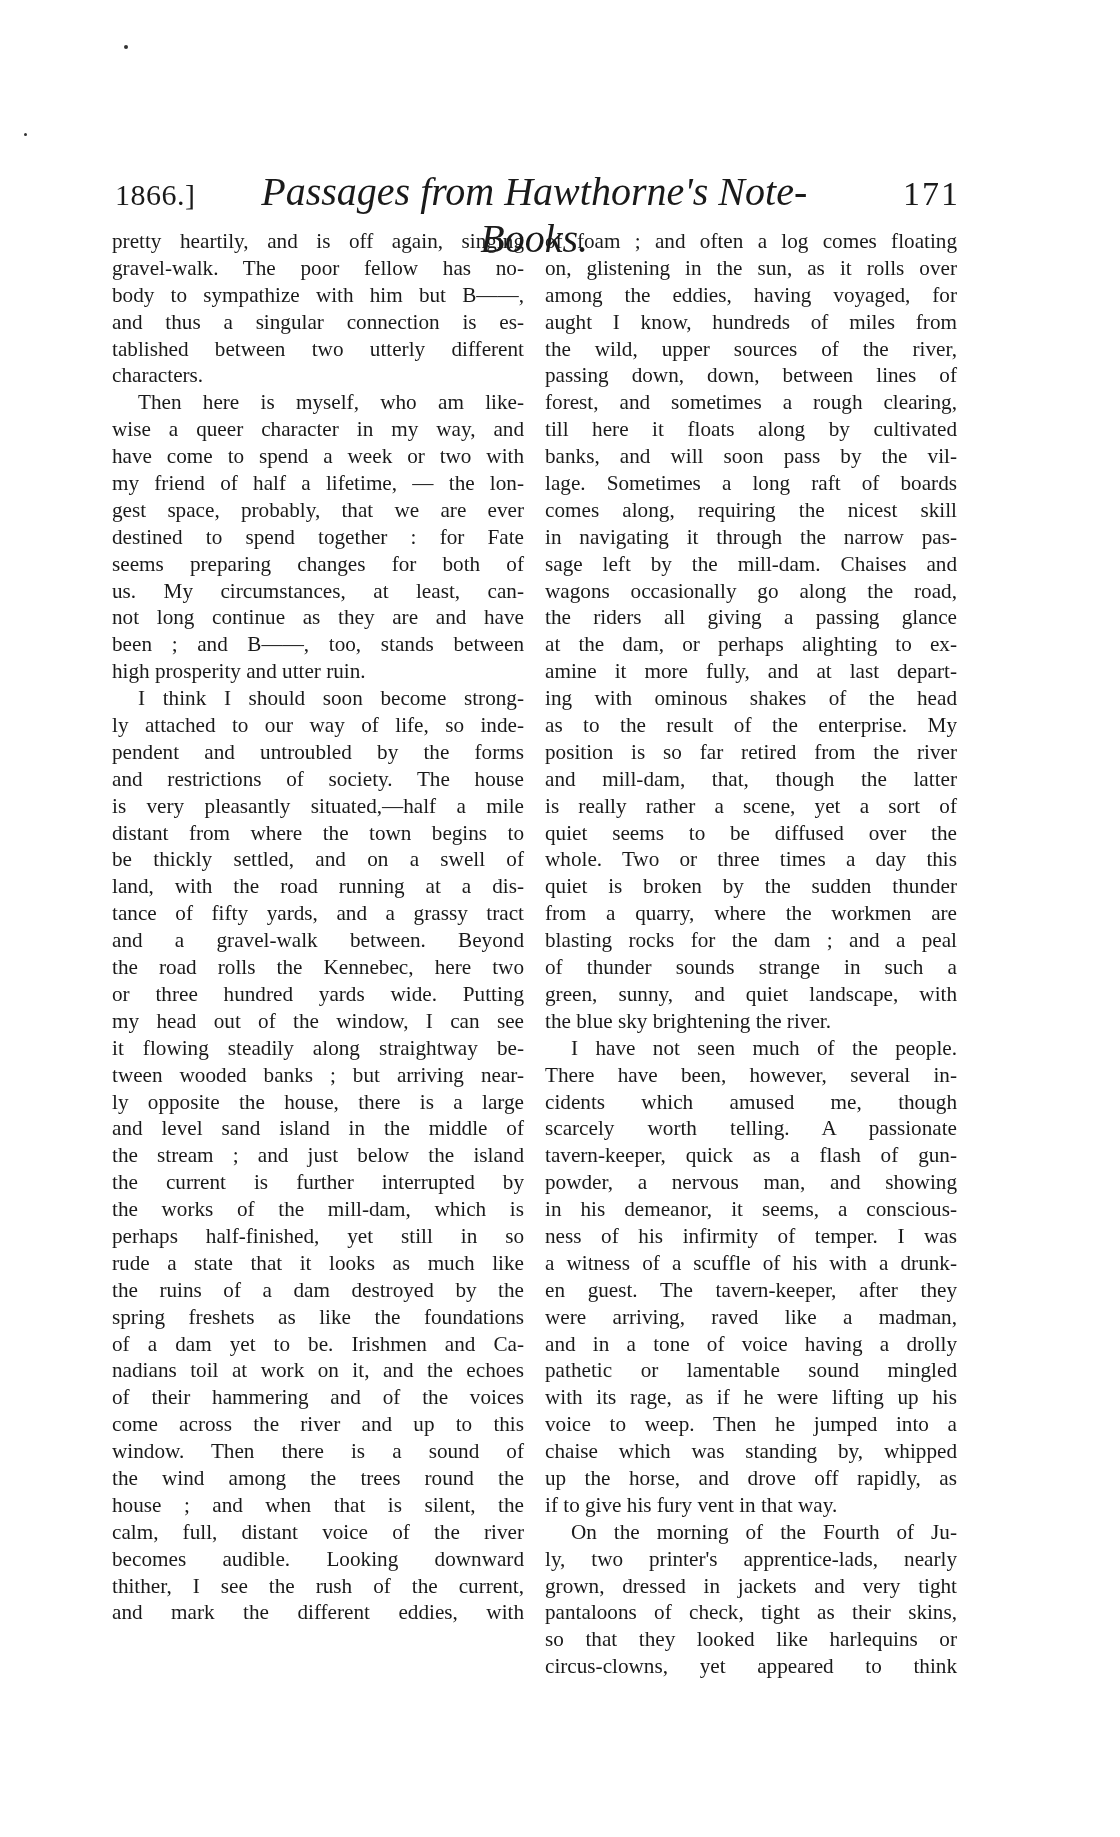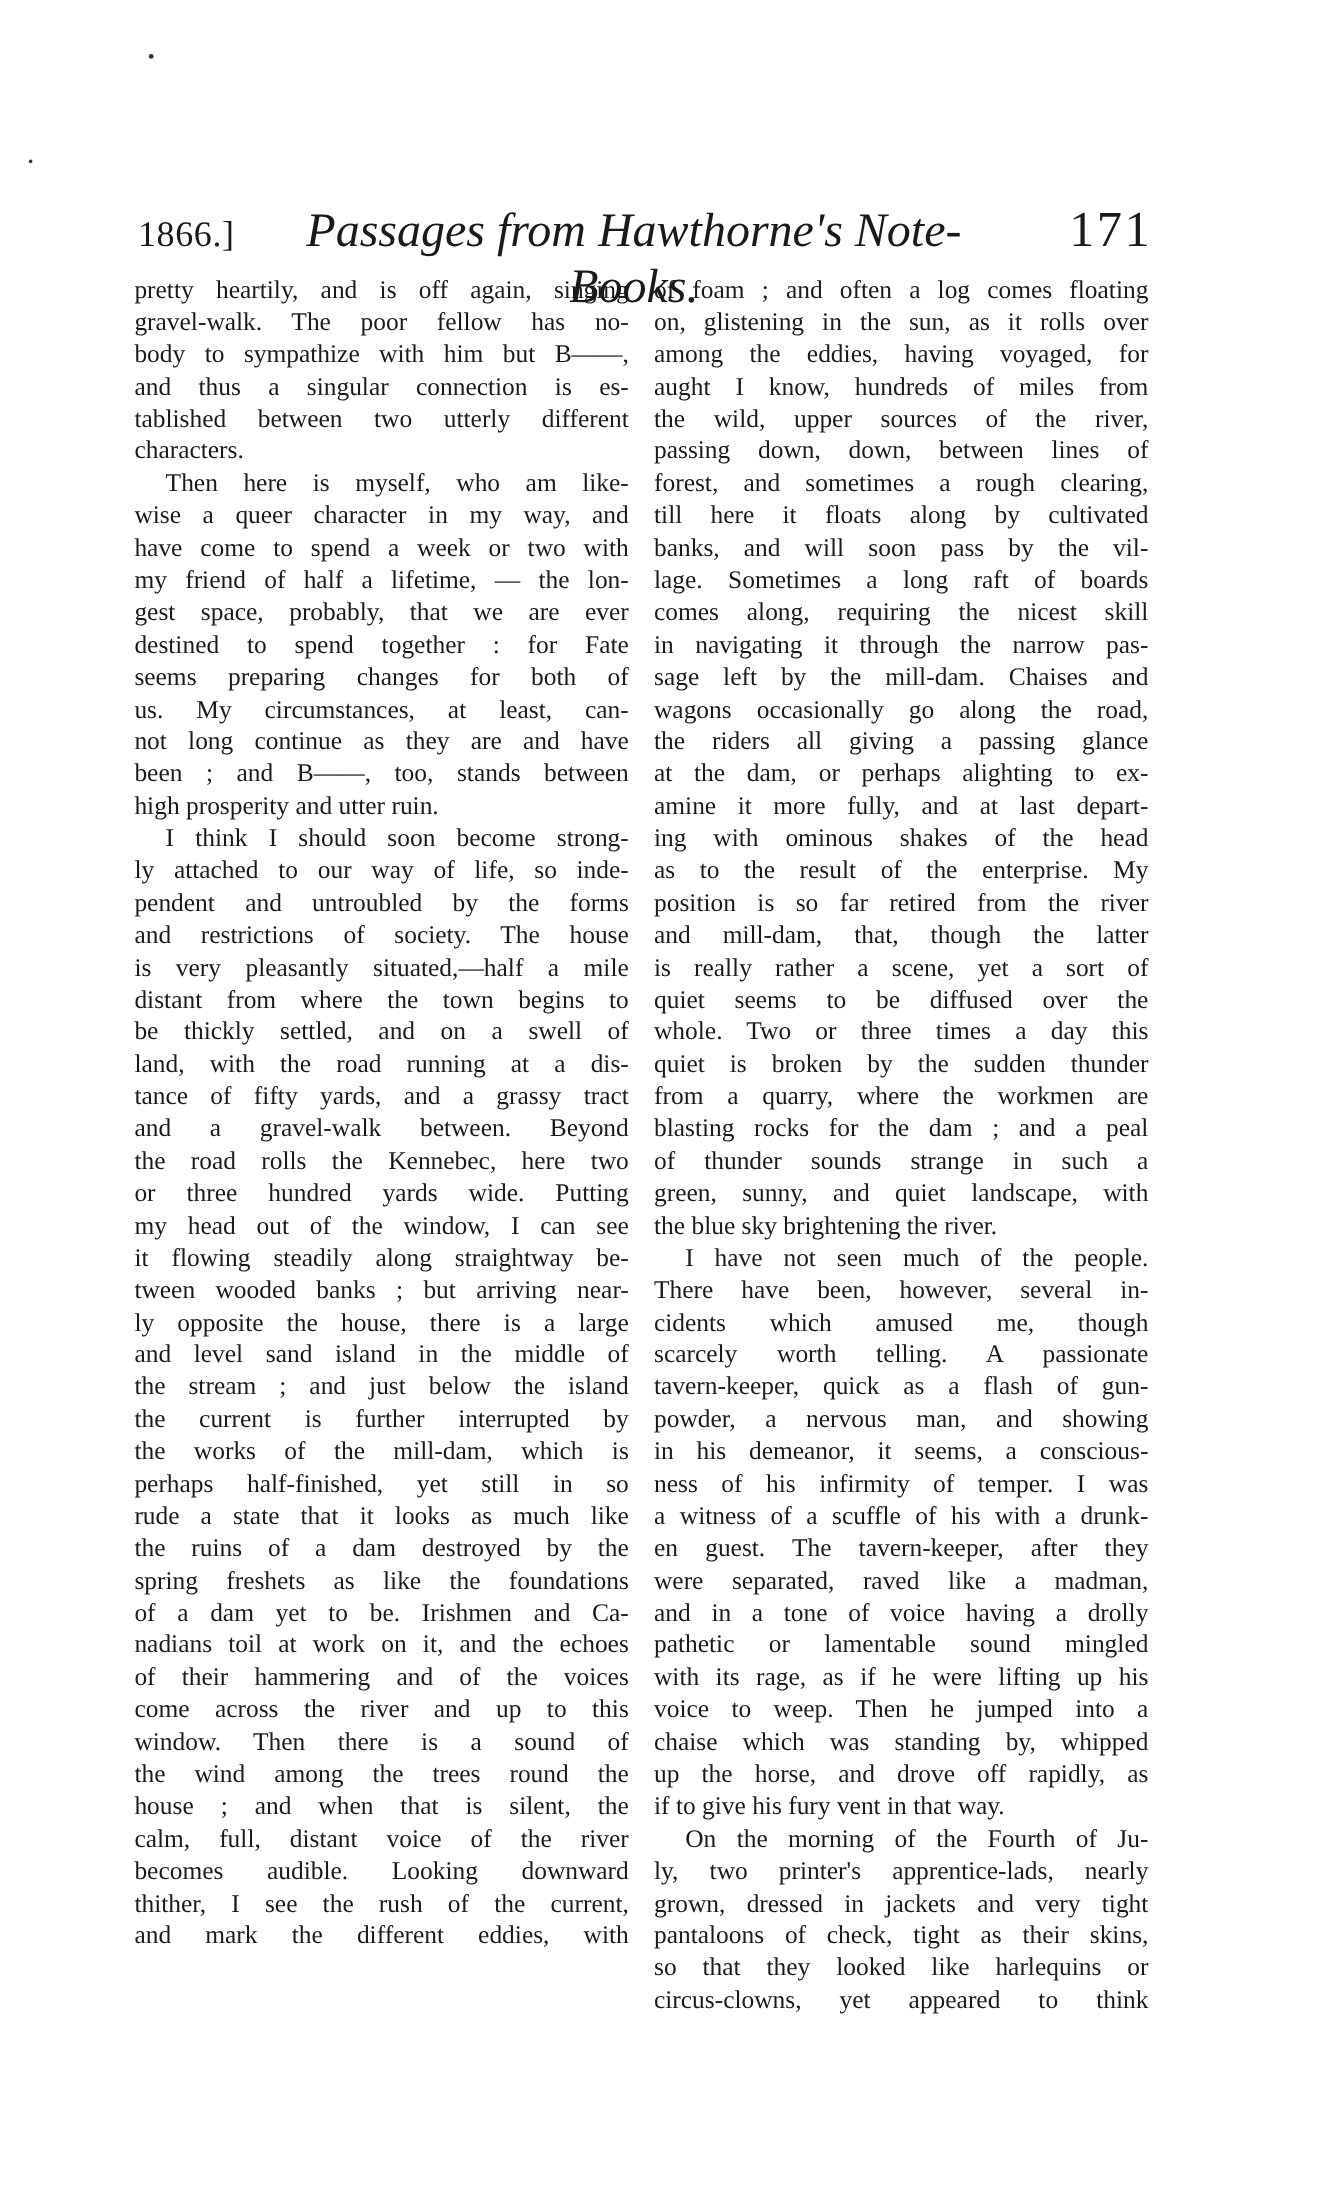--- a/index.html
+++ b/index.html
@@ -9,21 +9,21 @@
       color: #1a1a1a;
     }
     .speck { position: absolute; width: 4px; height: 4px; border-radius: 50%; background: #333; }
     .header {
       position: absolute; left: 115px; top: 168px; width: 845px; height: 44px;
       display: flex; align-items: baseline; justify-content: space-between;
       font-size: 30px;
     }
     .header .year { letter-spacing: 0.5px; }
     .header .title { font-style: italic; font-size: 40px; margin-left: 30px; flex: 1; text-align: center; padding-right: 60px; }
-    .header .pageno { font-size: 42px; letter-spacing: 2px; }
+    .header .pageno { font-size: 34px; letter-spacing: 2px; }
     .column {
       position: absolute; top: 228px; width: 412px;
       font-size: 21.2px; line-height: 26.9px;
     }
     .col-left { left: 112px; }
     .col-right { left: 545px; }
     .line {
       display: block; white-space: nowrap; text-align: justify; text-align-last: justify;
       height: 26.9px; overflow: visible;
     }
@@ -131,21 +131,21 @@
     <span class="line indent">I have not seen much of the people.</span>
     <span class="line">There have been, however, several in-</span>
     <span class="line">cidents which amused me, though</span>
     <span class="line">scarcely worth telling.  A passionate</span>
     <span class="line">tavern-keeper, quick as a flash of gun-</span>
     <span class="line">powder, a nervous man, and showing</span>
     <span class="line">in his demeanor, it seems, a conscious-</span>
     <span class="line">ness of his infirmity of temper.  I was</span>
     <span class="line">a witness of a scuffle of his with a drunk-</span>
     <span class="line">en guest.  The tavern-keeper, after they</span>
-    <span class="line">were separated, raved like a madman,</span>
+    <span class="line">were arriving, raved like a madman,</span>
     <span class="line">and in a tone of voice having a drolly</span>
     <span class="line">pathetic or lamentable sound mingled</span>
     <span class="line">with its rage, as if he were lifting up his</span>
     <span class="line">voice to weep.  Then he jumped into a</span>
     <span class="line">chaise which was standing by, whipped</span>
     <span class="line">up the horse, and drove off rapidly, as</span>
     <span class="line last">if to give his fury vent in that way.</span>
     <span class="line indent">On the morning of the Fourth of Ju-</span>
     <span class="line">ly, two printer's apprentice-lads, nearly</span>
     <span class="line">grown, dressed in jackets and very tight</span>

